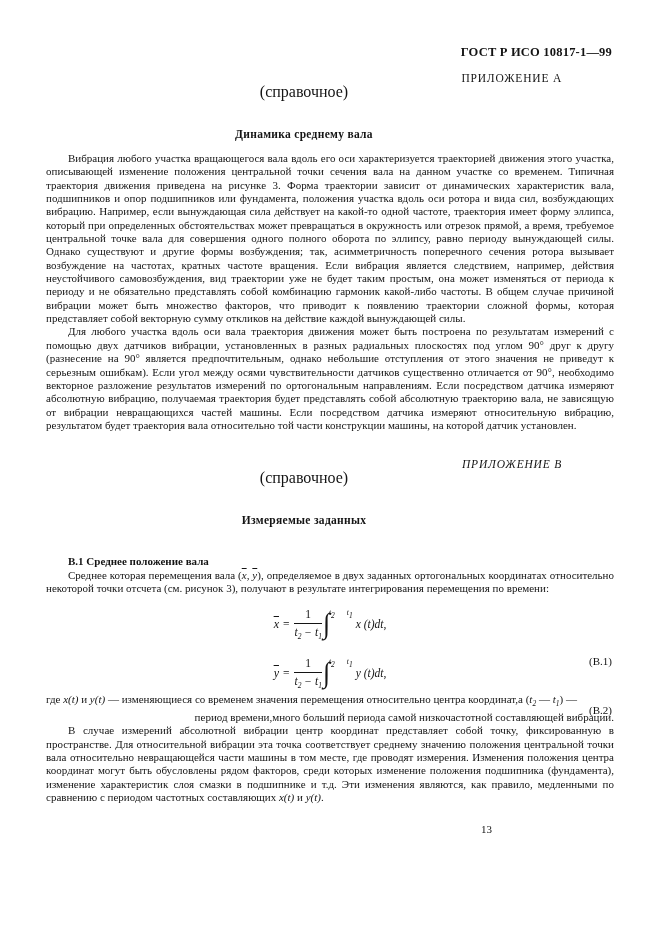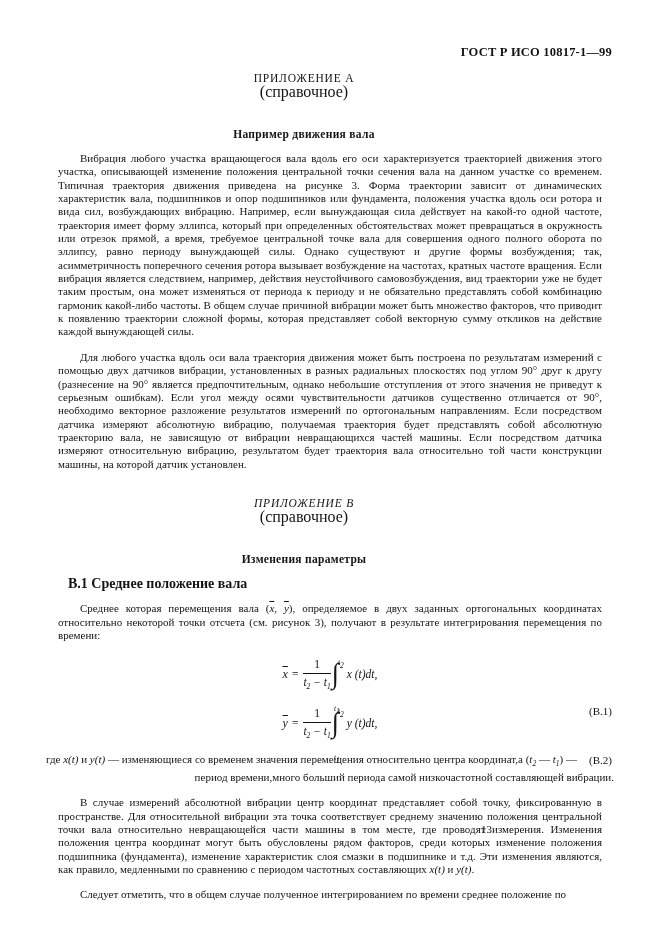--- a/index.html
+++ b/index.html
@@ -10,93 +10,93 @@
   }
   .page { position:relative; width:571px; height:936px; background:#fff; }
   .content { position:absolute; left:46px; top:45px; width:568px; }
 
   .doc-code {
     text-align:right; font-weight:bold; font-size:12.5px; line-height:14px;
     padding-right:2px; letter-spacing:0.2px;
   }
 
   .centered { text-align:center; padding-right:52px; }
-  .appendix-label { margin-top:13px; font-size:11.5px; line-height:13px; letter-spacing:0.8px; }
+  .appendix-label { margin-top:13px; font-size:11.5px; line-height:13px; letter-spacing:0.8px;text-align:right; }
   .appendix-sub   { font-size:16px; line-height:13px; }
   .section-title  { margin-top:29px; font-weight:bold; font-size:11.5px; line-height:14px; letter-spacing:0.3px; }
 
   p.body-par {
-    margin:12px; font-size:11px; line-height:13.35px;
+    margin:0; font-size:11px; line-height:13.35px;
     text-align:justify; text-indent:22px;
   }
   p.first { margin-top:11px; }
   .b-gap { margin-top:26px;font-style:italic; }
 
   .b1-heading {
-    margin-top:11px; font-weight:bold; font-size:14px; line-height:13.5px;
+    margin-top:28px; font-weight:bold; font-size:11px; line-height:13.5px;
     text-indent:22px;
   }
 
   .it { font-style:italic; }
   .ovl { font-style:italic; text-decoration:overline; }
   sub.small { font-size:7.5px; font-style:italic; }
 
   .formula-row { position:relative; margin-top:9px; height:40px; text-align:center; }
   .formula {
     display:inline-flex; align-items:center; font-size:11.5px; height:40px;
   }
   .f-lhs { font-size:12px; margin-right:4px; }
   .f-eq  { margin-right:5px; }
   .frac  { display:inline-flex; flex-direction:column; text-align:center; line-height:1.25; }
   .frac .num { border-bottom:0.8px solid #141414; padding:0 5px 1px; }
   .frac .den { padding-top:1px; font-style:italic; }
   .int-wrap { display:inline-flex; align-items:center; margin-left:1px; }
   .int-sign { font-size:26px; line-height:1; font-style:normal; transform:scaleY(1.1); }
   .int-lims {
-    display:inline-flex; flex-direction:column; justify-content:flex-start;
+    display:inline-flex; flex-direction:row; justify-content:flex-start;
     height:30px; font-size:7.5px; font-style:italic; margin-left:-1px; line-height:1;gap:16px;
   }
   .int-lims .up { align-self:flex-start; }
-  .int-lims .lo { align-self:flex-start; margin-left:-4px;margin-top:20px; }
+  .int-lims .lo { align-self:flex-start; margin-left:-4px; }
   .f-body { font-style:italic; margin-left:3px;text-align:center; }
   .f-tail { font-style:normal; }
   .f-label {
     position:absolute; right:2px; top:50%; transform:translateY(-50%);
     font-size:11px;
     margin-top:37px;
   }
 
-  .where-block { margin-top:10px; font-size:11px; line-height:13.35px; }
+  .where-block { font-size:11px; line-height:13.35px; }
   .where-l1 { text-align:left; }
   .where-l2 { text-align:right; }
 
   .page-num {
     position:absolute; top:823px; right:79px; font-size:11px; line-height:13px;text-align:center;
   }
 </style>
 </head>
 <body>
 
 <div class="page">
   <div class="content">
 
     <div class="doc-code">ГОСТ Р ИСО 10817-1—99</div>
 
     <div class="centered appendix-label">ПРИЛОЖЕНИЕ А</div>
     <div class="centered appendix-sub">(справочное)</div>
 
-    <div class="centered section-title">Например движения вала</div>
+    <div class="centered section-title">Динамика среднему вала</div>
 
     <p class="body-par first">Вибрация любого участка вращающегося вала вдоль его оси характеризуется траекторией движения этого участка, описывающей изменение положения центральной точки сечения вала на данном участке со временем. Типичная траектория движения приведена на рисунке 3. Форма траектории зависит от динамических характеристик вала, подшипников и опор подшипников или фундамента, положения участка вдоль оси ротора и вида сил, возбуждающих вибрацию. Например, если вынуждающая сила действует на какой-то одной частоте, траектория имеет форму эллипса, который при определенных обстоятельствах может превращаться в окружность или отрезок прямой, а время, требуемое центральной точке вала для совершения одного полного оборота по эллипсу, равно периоду вынуждающей силы. Однако существуют и другие формы возбуждения; так, асимметричность поперечного сечения ротора вызывает возбуждение на частотах, кратных частоте вращения. Если вибрация является следствием, например, действия неустойчивого самовозбуждения, вид траектории уже не будет таким простым, она может изменяться от периода к периоду и не обязательно представлять собой комбинацию гармоник какой-либо частоты. В общем случае причиной вибрации может быть множество факторов, что приводит к появлению траектории сложной формы, которая представляет собой векторную сумму откликов на действие каждой вынуждающей силы.</p>
     <p class="body-par">Для любого участка вдоль оси вала траектория движения может быть построена по результатам измерений с помощью двух датчиков вибрации, установленных в разных радиальных плоскостях под углом 90° друг к другу (разнесение на 90° является предпочтительным, однако небольшие отступления от этого значения не приведут к серьезным ошибкам). Если угол между осями чувствительности датчиков существенно отличается от 90°, необходимо векторное разложение результатов измерений по ортогональным направлениям. Если посредством датчика измеряют абсолютную вибрацию, получаемая траектория будет представлять собой абсолютную траекторию вала, не зависящую от вибрации невращающихся частей машины. Если посредством датчика измеряют относительную вибрацию, результатом будет траектория вала относительно той части конструкции машины, на которой датчик установлен.</p>
 
     <div class="centered appendix-label b-gap">ПРИЛОЖЕНИЕ В</div>
     <div class="centered appendix-sub">(справочное)</div>
 
-    <div class="centered section-title">Изменения параметры</div>
+    <div class="centered section-title">Измеряемые заданных</div>
 
     <div class="b1-heading">В.1 Среднее положение вала</div>
 
     <p class="body-par"><span>Среднее которая перемещения вала (</span><span class="ovl">x</span><span>, </span><span class="ovl">y</span><span>), определяемое в двух заданных ортогональных координатах относительно некоторой точки отсчета (см. рисунок 3), получают в результате интегрирования перемещения по времени:</span></p>
 
     <div class="formula-row">
       <span class="formula">
         <span class="f-lhs ovl">x</span>
         <span class="f-eq">=</span>
         <span class="frac">
@@ -137,18 +137,17 @@
       <span class="f-label">(В.2)</span>
     </div>
 
     <div class="where-block">
       <div class="where-l1"><span>где </span><span class="it">x(t)</span><span>  и </span><span class="it">y(t)</span><span> — изменяющиеся со временем значения перемещения относительно центра координат,а (</span><span class="it">t</span><sub class="small">2</sub><span> — </span><span class="it">t</span><sub class="small">1</sub><span>) —</span></div>
       <div class="where-l2">период времени,много больший периода самой низкочастотной составляющей вибрации.</div>
     </div>
 
     <p class="body-par"><span>В случае измерений абсолютной вибрации центр координат представляет собой точку, фиксированную в пространстве. Для относительной вибрации эта точка соответствует среднему значению положения центральной точки вала относительно невращающейся части машины в том месте, где проводят измерения. Изменения положения центра координат могут быть обусловлены рядом факторов, среди которых изменение положения подшипника (фундамента), изменение характеристик слоя смазки в подшипнике и т.д. Эти изменения являются, как правило, медленными по сравнению с периодом частотных составляющих </span><span class="it">x(t)</span><span> и </span><span class="it">y(t)</span><span>.</span></p>
 
-    <p class="body-par">Следует отметить, что в общем случае полученное интегрированием по времени среднее положение по</p>
 
   </div>
 
   <div class="page-num">13</div>
 </div>
 
 </body></html>

